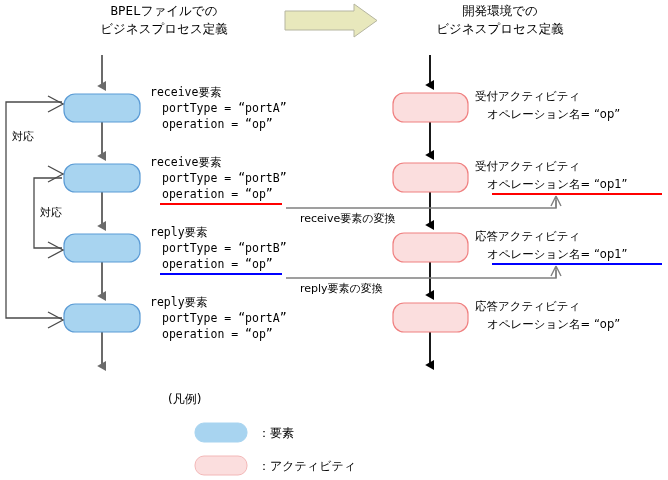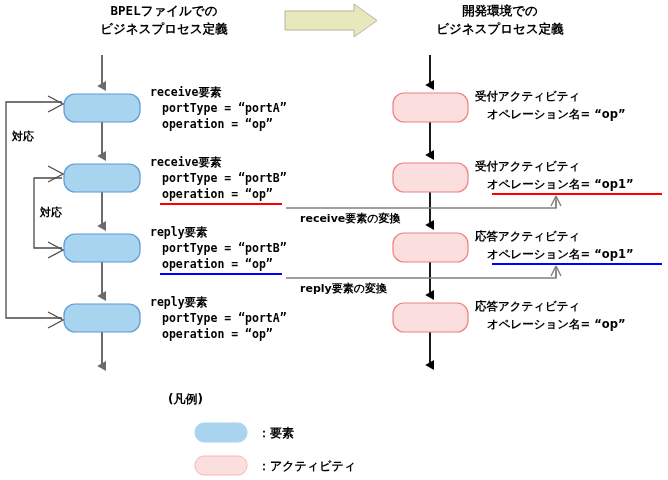--- a/index.html
+++ b/index.html
@@ -11,21 +11,20 @@
     width: 668px;
     height: 480px;
     overflow: hidden;
     font-family: "DejaVu Sans", sans-serif;
   }
   #diagram-root {
     position: relative;
     width: 668px;
     height: 428px;
     background: #ffffff;
-    font-weight: bold;
   }
   svg#diagram-canvas {
     position: absolute;
     top: 0;
     left: 0;
     width: 668px;
     height: 480px;
     display: block;
   }
   text {

